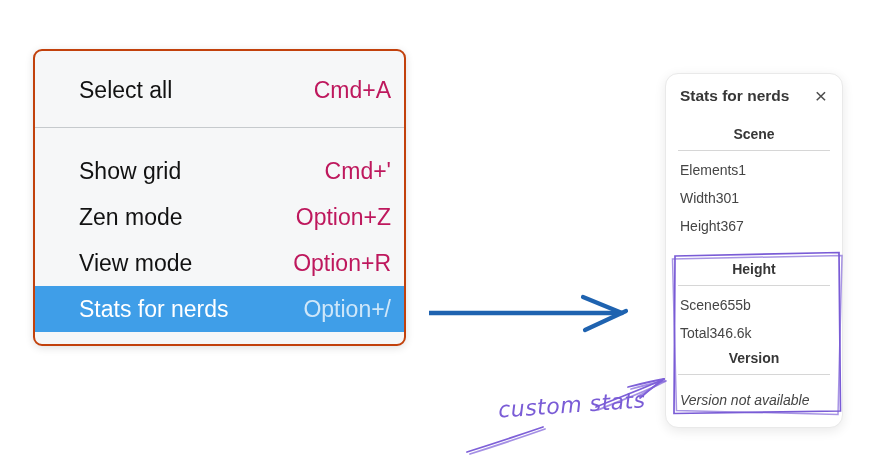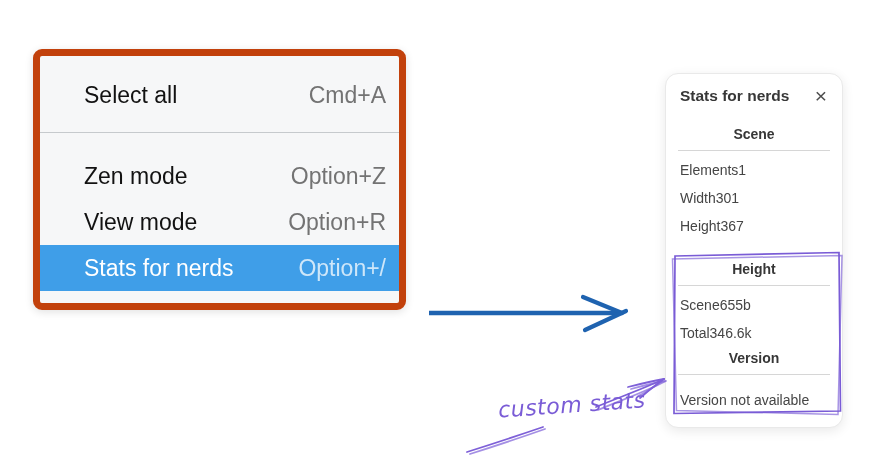--- a/index.html
+++ b/index.html
@@ -7,34 +7,34 @@
   .canvas {
     position:relative; width:873px; height:461px; overflow:hidden;
     background:#ffffff;
     font-family:"Liberation Sans", sans-serif;
   }
 
   
   .context-menu {
     position:absolute; left:33px; top:49px; width:373px;
     background:#f6f7f8;
-    border:7px solid #c2410c;
+    border:2px solid #c2410c;
     border-radius:9px;
     box-shadow:0 2px 8px rgba(0,0,0,0.12);
     overflow:hidden;
   }
   .menu-section-top { padding:16px 0 14px; }
   .menu-section-bottom { padding:20px 0 12px; }
   .menu-divider { height:1px; background:#c6cacd; }
   .menu-item {
     height:46px; display:flex; align-items:center; justify-content:space-between;
     padding:0 13px 0 44px;
     font-size:23px; color:#121212; cursor:default;
   }
-  .menu-item .mi-shortcut { color:#737373; }
+  .menu-item .mi-shortcut { color:#be185d; }
   .menu-item.highlighted { background:#3f9ee8; }
   .menu-item.highlighted .mi-label { color:#ffffff; }
   .menu-item.highlighted .mi-shortcut { color:rgba(255,255,255,0.75);text-align:right; }
 
   
   .stats-panel {
     position:absolute; left:665px; top:73px; width:178px; height:355px;
     background:#ffffff;
     border:1px solid #e9e9e9;
     border-radius:13px;
@@ -50,21 +50,21 @@
     font-weight:400; padding:0 1px;
   }
   .section-header {
     text-align:center; font-weight:bold; font-size:14px; color:#373737;
     margin-top:21px;
   }
   .section-header.tight { margin-top:3px; }
   .section-divider { height:1px; background:#d6d6d6; margin:8px -2px 5px; }
   .stat-row { display:flex; line-height:28px; }
   .stat-value { text-align:right; }
-  .version-note { line-height:26px; margin-top:12px; }
+  .version-note { line-height:26px; margin-top:12px;font-style:italic; }
 
   
   .overlay {
     position:absolute; left:0; top:0; width:873px; height:461px;
     pointer-events:none; z-index:5;
   }
 
   
   .annotation-text {
     position:absolute; left:498px; top:392px; width:160px;
@@ -83,20 +83,24 @@
 
   <div class="context-menu">
     <div class="menu-section-top">
       <div class="menu-item">
         <span class="mi-label">Select all</span>
         <span class="mi-shortcut">Cmd+A</span>
       </div>
     </div>
     <div class="menu-divider"></div>
     <div class="menu-section-bottom">
+      <div class="menu-item">
+        <span class="mi-label">Show grid</span>
+        <span class="mi-shortcut">Cmd+'</span>
+      </div>
       <div class="menu-item">
         <span class="mi-label">Zen mode</span>
         <span class="mi-shortcut">Option+Z</span>
       </div>
       <div class="menu-item">
         <span class="mi-label">View mode</span>
         <span class="mi-shortcut">Option+R</span>
       </div>
       <div class="menu-item highlighted">
         <span class="mi-label">Stats for nerds</span>

